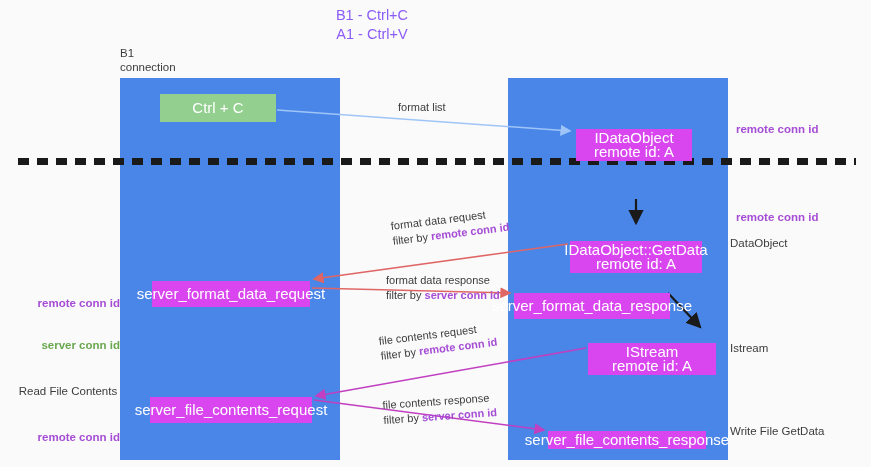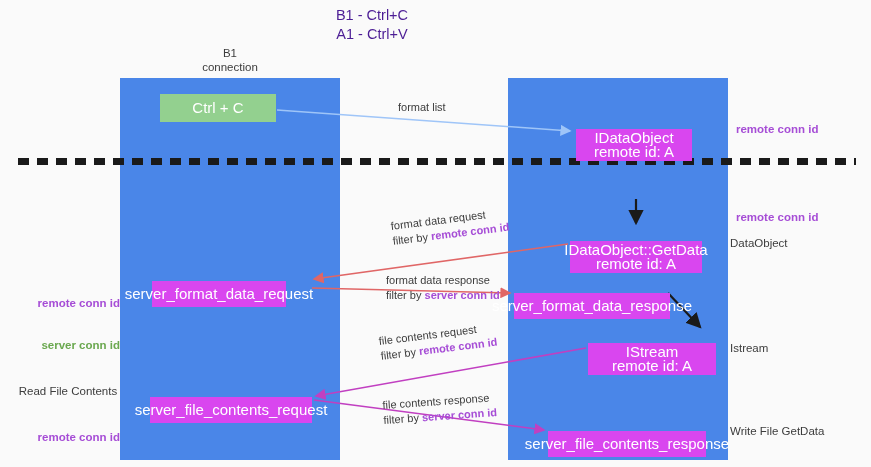--- a/index.html
+++ b/index.html
@@ -13,27 +13,27 @@
   }
   #stage{position:absolute;left:0;top:0;width:871px;height:467px;}
 
   .abs{position:absolute;}
 
   
   #title{
     left:0;top:6px;width:744px;
     text-align:center;
     font-size:14.5px;line-height:19px;
-    color:#4c1d95;
+    color:#8b5cf6;
     white-space:pre;
   }
 
   
   .col-head{
-    text-align:center;
+    text-align:left;
     font-size:11.5px;line-height:14px;
     color:#3c3c3c;
     white-space:pre;
   }
   #head-b1{left:120px;top:46px;width:220px;}
   #head-a1{left:508px;top:46px;width:220px;}
 
   
   .lane{background:#4a86e8;}
   #lane-b1{left:120px;top:78px;width:220px;height:382px;}
@@ -55,25 +55,25 @@
     text-align:center;
     white-space:pre;
   }
   .green{background:#93d08f;}
   .orange{background:#d946ef;margin-top:13px;}
 
   #box-ctrlc{left:160px;top:94px;width:116px;height:28px;}
   #box-idataobject{left:576px;top:116px;width:116px;height:32px;}
   #box-ctrlv{left:576px;top:172px;width:116px;height:26px;}
   #box-getdata{left:570px;top:228px;width:132px;height:32px;}
-  #box-fmt-req{left:152px;top:268px;width:134px;height:26px;}
+  #box-fmt-req{left:152px;top:268px;width:158px;height:26px;}
   #box-fmt-resp{left:514px;top:280px;width:156px;height:26px;}
   #box-istream{left:588px;top:330px;width:128px;height:32px;}
   #box-file-req{left:150px;top:384px;width:162px;height:26px;text-align:center;}
-  #box-file-resp{left:548px;top:418px;width:158px;height:26px;}
+  #box-file-resp{left:548px;top:418px;width:158px;height:18px;}
 
   
   .side{
     font-size:11.5px;line-height:14px;
     white-space:pre;
   }
   .bold{font-weight:bold;}
   .purple{color:#a64dd6;}
   .green-t{color:#6aa84f;}
   .dark{color:#3c3c3c;}

